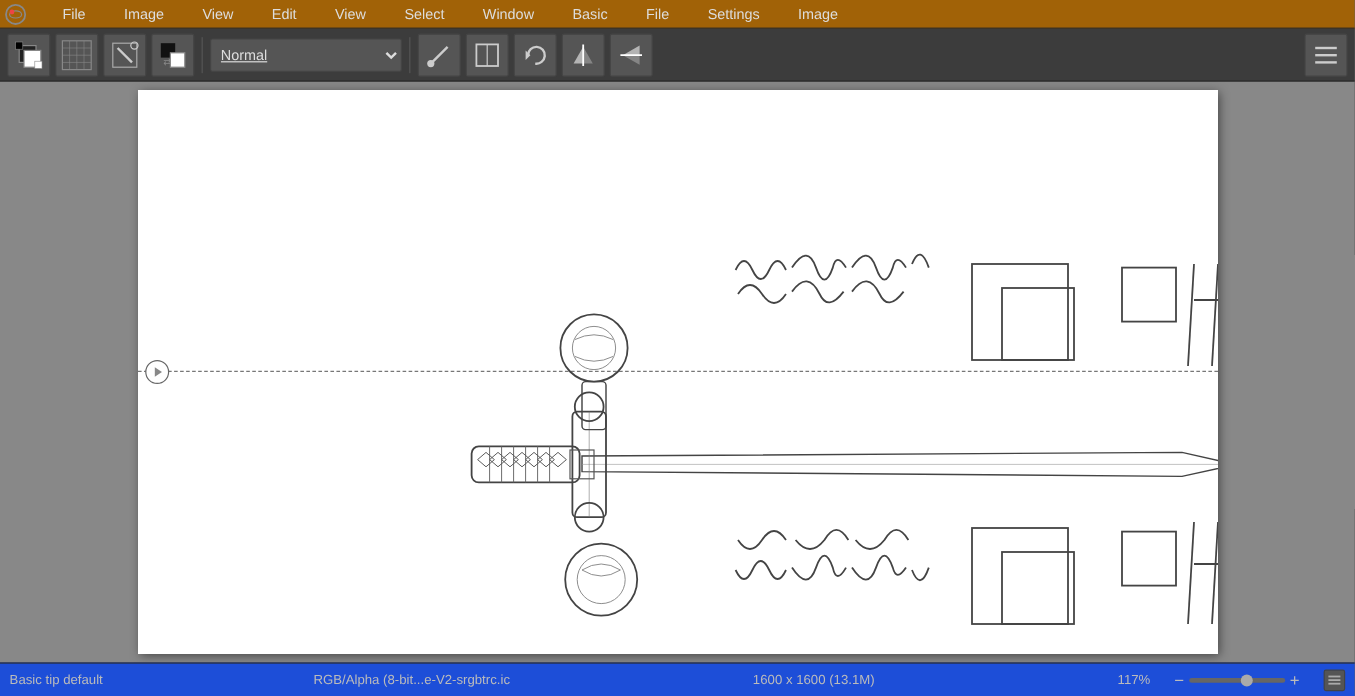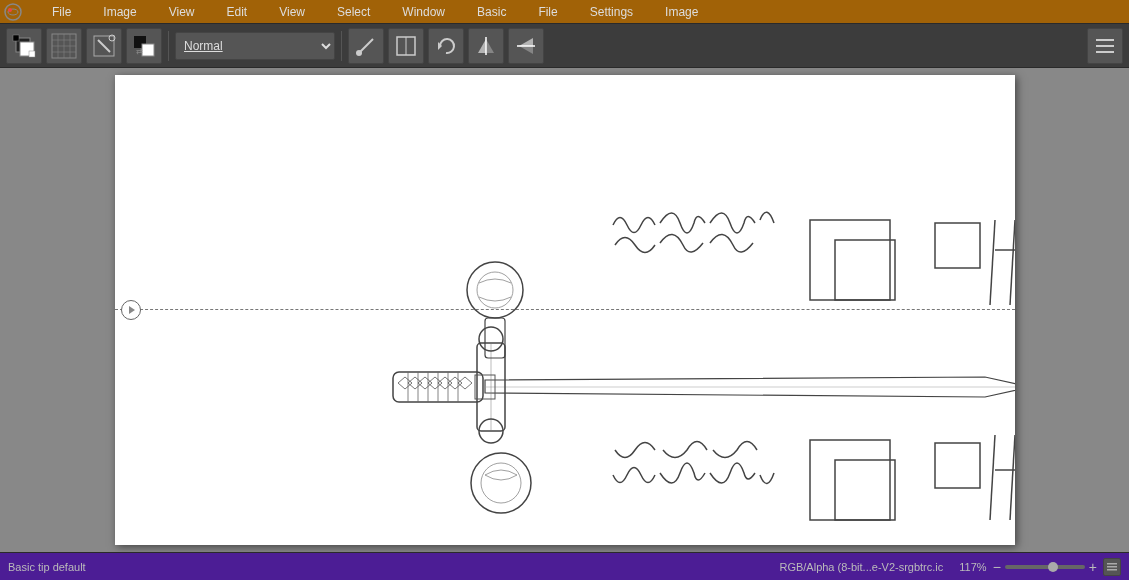--- a/index.html
+++ b/index.html
@@ -150,35 +150,35 @@
       align-items: center;
       justify-content: center;
       font-size: 10px;
       color: #666;
     }
 
     
     #statusbar {
       display: flex;
       align-items: center;
-      background: #4c1d95;
+      background: #1d4ed8;
       height: 28px;
       padding: 0 8px;
       border-top: 1px solid #2a2a2a;
       gap: 16px;
       flex-shrink: 0;
       font-size: 11px;
       color: #bbb;
     }
     #statusbar .status-left { flex: 1; }
     #statusbar .status-mid { flex: 2; text-align: center; }
     #statusbar .status-right { 
       display: flex; 
       align-items: center; 
-      gap: 6px;
+      gap: 20px;
     }
     .zoom-slider-container {
       display: flex;
       align-items: center;
       gap: 4px;
     }
     .zoom-slider {
       width: 80px;
       height: 4px;
       background: #666;
@@ -459,20 +459,21 @@
         </g>
 
       </svg>
     </div>
   </div>
 </div>
 
 <div id="statusbar">
   <span class="status-left">Basic tip default</span>
   <span>RGB/Alpha (8-bit...e-V2-srgbtrc.ic</span>
+  <span class="status-mid">1600 x 1600 (13.1M)</span>
   <div class="status-right">
     <span>117%</span>
     <div class="zoom-slider-container">
       <span style="font-size:14px;cursor:pointer;">−</span>
       <div class="zoom-slider">
         <div class="zoom-slider-thumb"></div>
       </div>
       <span style="font-size:14px;cursor:pointer;">+</span>
     </div>
     <div class="status-icon">

